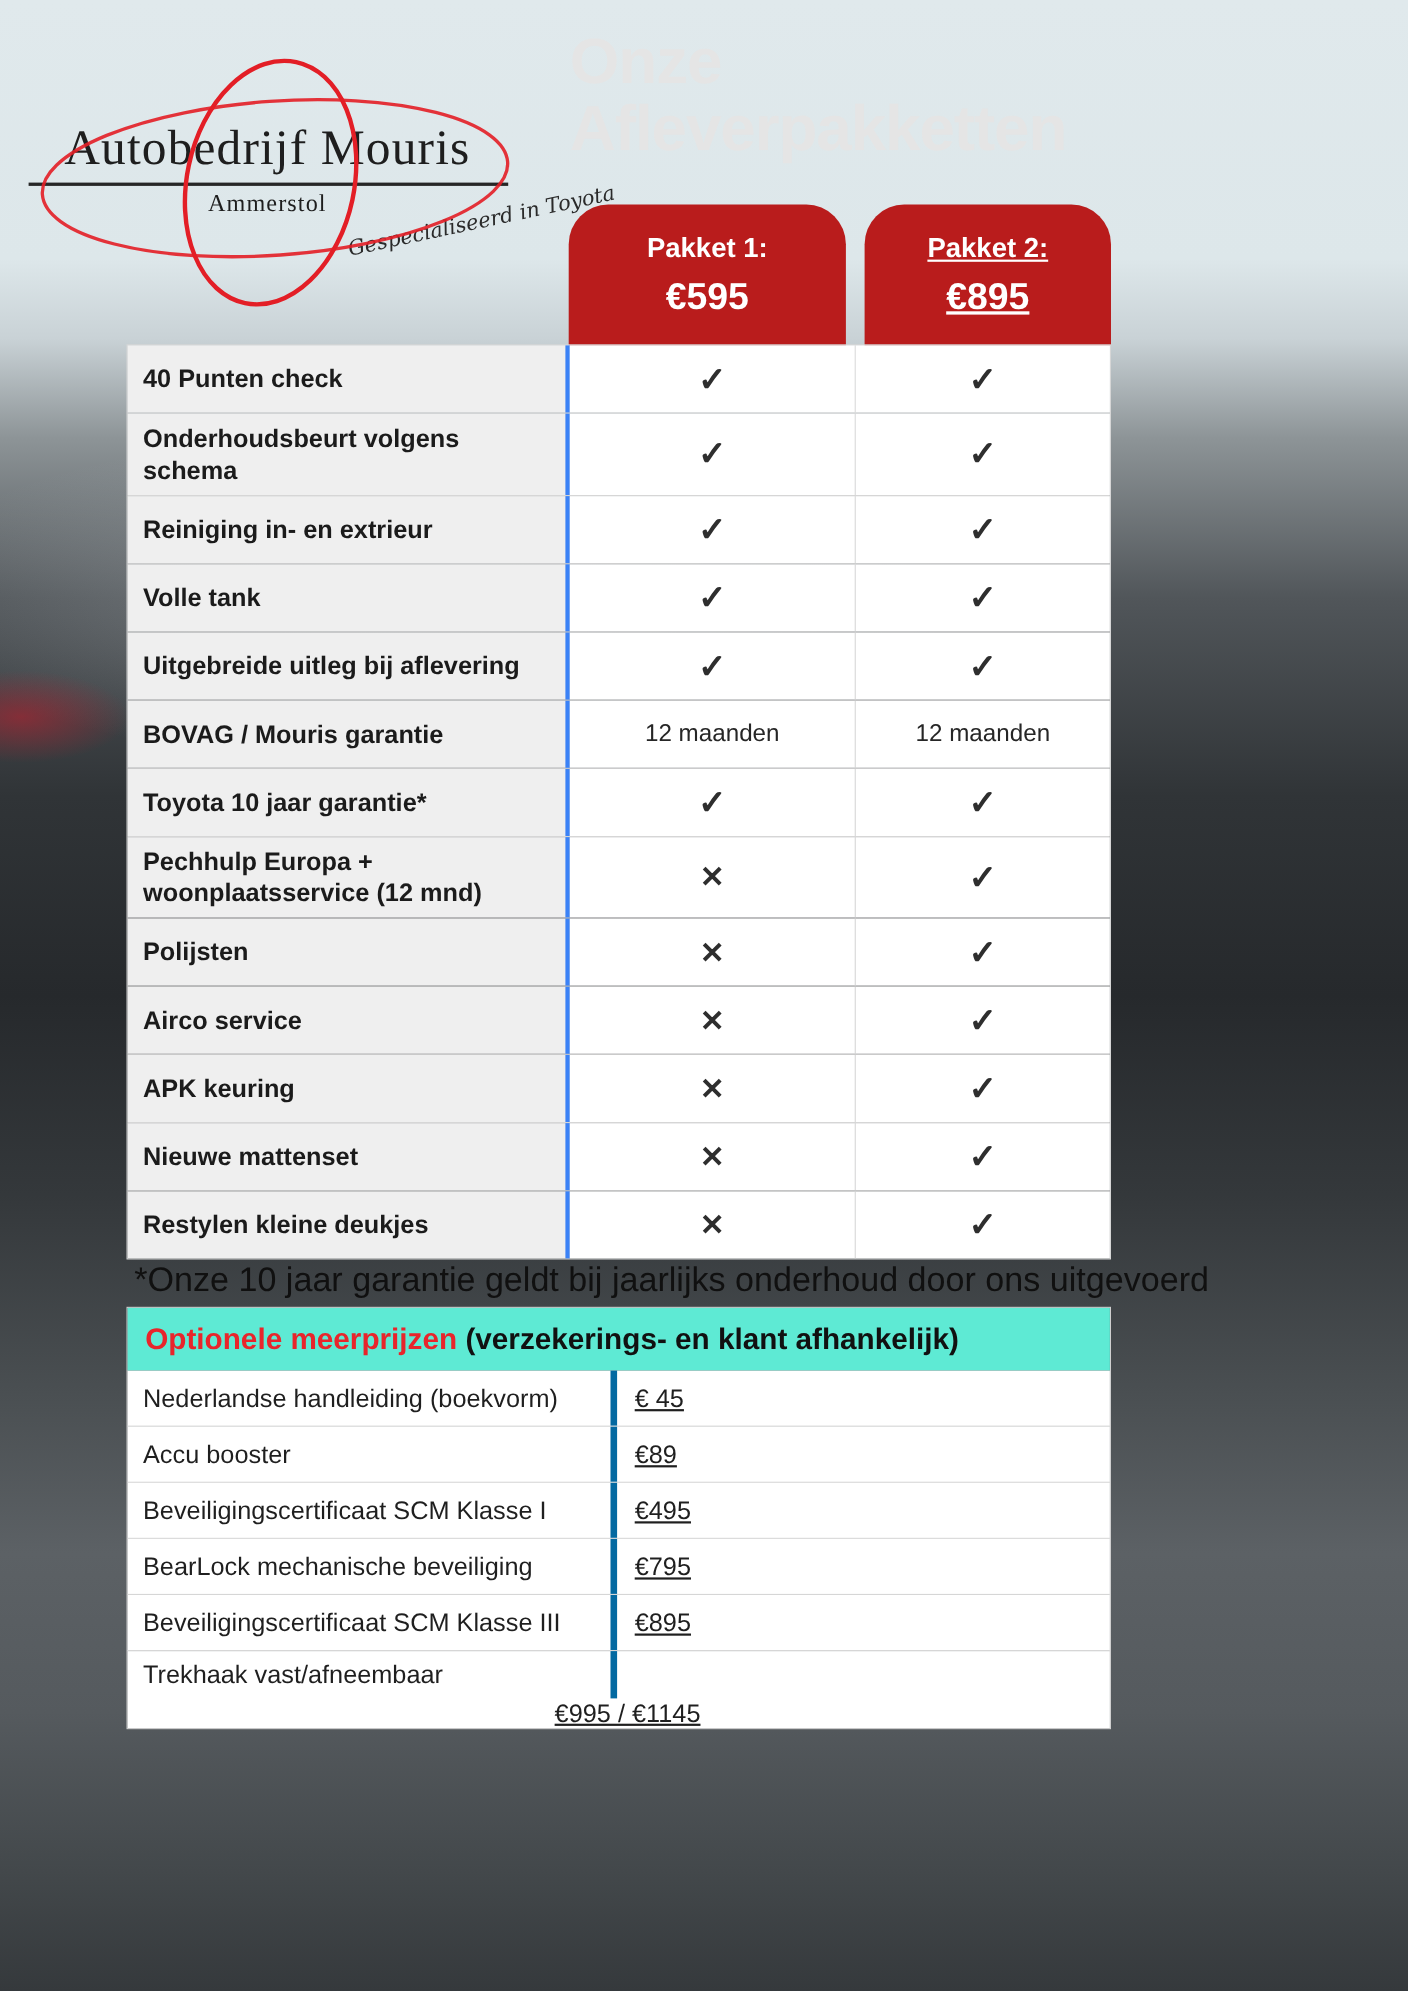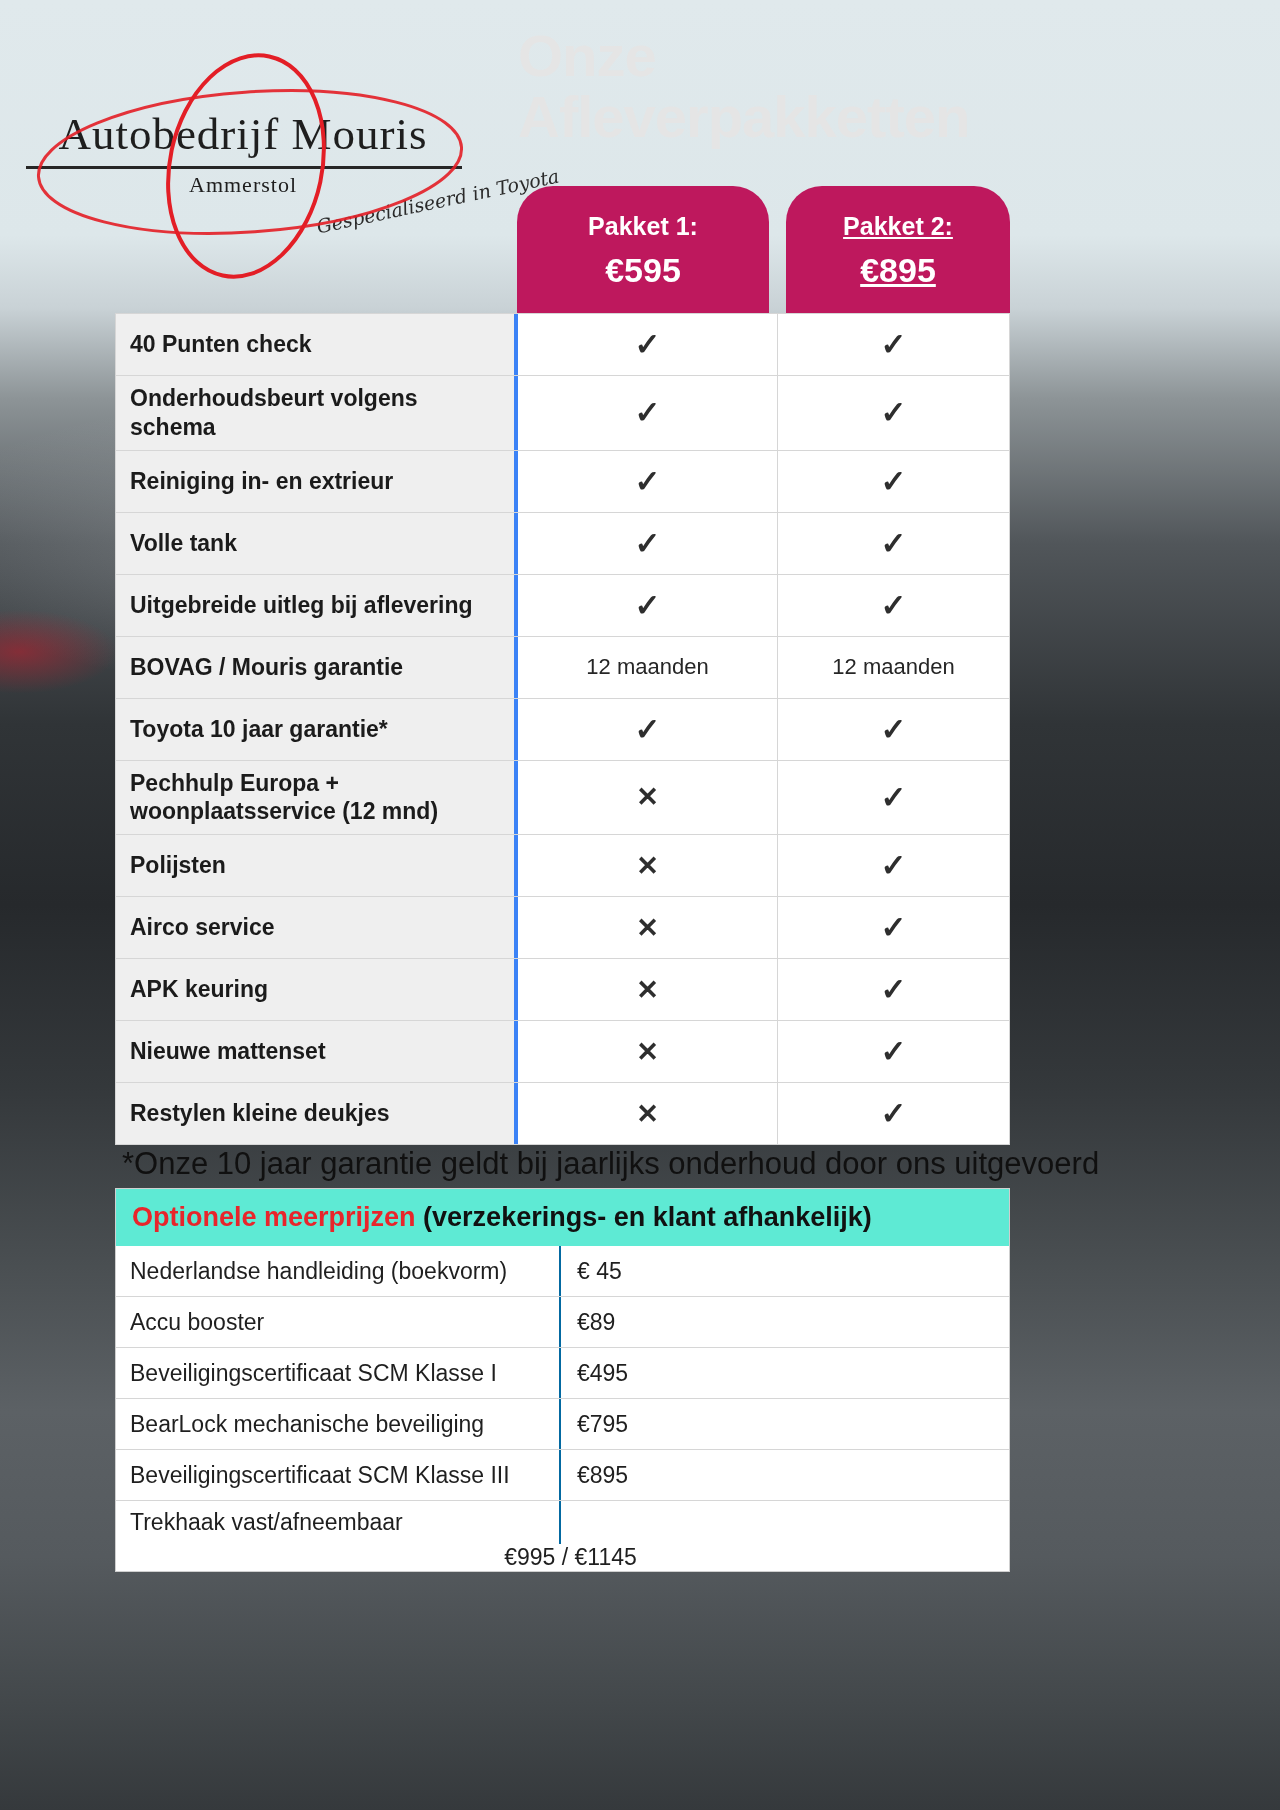--- a/index.html
+++ b/index.html
@@ -21,21 +21,21 @@
   .logo-rule{position:absolute;left:8px;top:128px;width:436px;height:3px;background:#262626;}
   .logo-city{position:absolute;left:0;top:134px;width:450px;text-align:center;
              font-family:"Liberation Serif",serif;font-size:22px;color:#1e1e1e;letter-spacing:1px;}
   .logo-tagline{position:absolute;left:296px;top:152px;transform:rotate(-12deg);
              font-family:"DejaVu Serif",serif;font-style:italic;font-size:19px;color:#2a2a2a;white-space:nowrap;}
   .logo-svg{position:absolute;left:0;top:0;pointer-events:none;}
   
   .title{position:absolute;left:518px;top:26px;font-size:58px;font-weight:700;color:#e5e5e5;
          line-height:1.05;letter-spacing:-1px;}
   
-  .pkg{position:absolute;top:186px;height:128px;background:#be185d;color:#fff;
+  .pkg{position:absolute;top:186px;height:128px;background:#b91c1c;color:#fff;
        border-radius:36px 36px 0 0;text-align:center;box-sizing:border-box;padding-top:26px;}
   .pkg1{left:517px;width:252px;}
   .pkg2{left:786px;width:224px;text-decoration:underline;}
   .pkg-label{font-size:25px;font-weight:700;}
   .pkg-price{font-size:34px;font-weight:700;margin-top:10px;}
   
   .ftable{position:absolute;left:115px;top:313px;width:895px;border:1px solid #d6d6d6;box-sizing:border-box;}
   .frow{display:grid;grid-template-columns:402px 260px 231px;min-height:61px;border-bottom:1px solid #d6d6d6;}
   .frow:last-child{border-bottom:none;}
   .fcell{display:flex;align-items:center;box-sizing:border-box;}
@@ -47,23 +47,23 @@
   .fval.cross{font-size:27px;font-weight:700;}
   .fval.ftext{font-size:22px;color:#262626;text-align:right;}
   
   .footnote{position:absolute;left:122px;top:1146px;font-size:31px;color:#101010;}
   
   .otable{position:absolute;left:115px;top:1188px;width:895px;border:1px solid #cfcfcf;box-sizing:border-box;}
   .oheader{background:#5eead4;padding:13px 16px;font-size:27px;font-weight:700;color:#111;}
   .oheader .red{color:#e8252b;}
   .orow{display:flex;background:#fff;border-bottom:1px solid #d6d6d6;min-height:50px;align-items:center;}
   .orow:last-child{border-bottom:none;flex-direction:column;}
-  .olabel{width:445px;box-sizing:border-box;padding:8px 8px 8px 14px;border-right:2px solid #0369a1;
+  .olabel{width:445px;box-sizing:border-box;padding:8px 8px 8px 14px;border-right:6px solid #0369a1;
           font-size:23px;color:#1f1f1f;align-self:stretch;display:flex;align-items:center;}
-  .oprice{padding-left:16px;font-size:23px;color:#1f1f1f;}
+  .oprice{padding-left:16px;font-size:23px;color:#1f1f1f;text-decoration:underline;}
 </style>
 </head>
 <body>
 
 <div class="page">
   <div class="bg"></div>
 
   <div class="logo">
     <div class="logo-name">Autobedrijf Mouris</div>
     <div class="logo-rule"></div>

